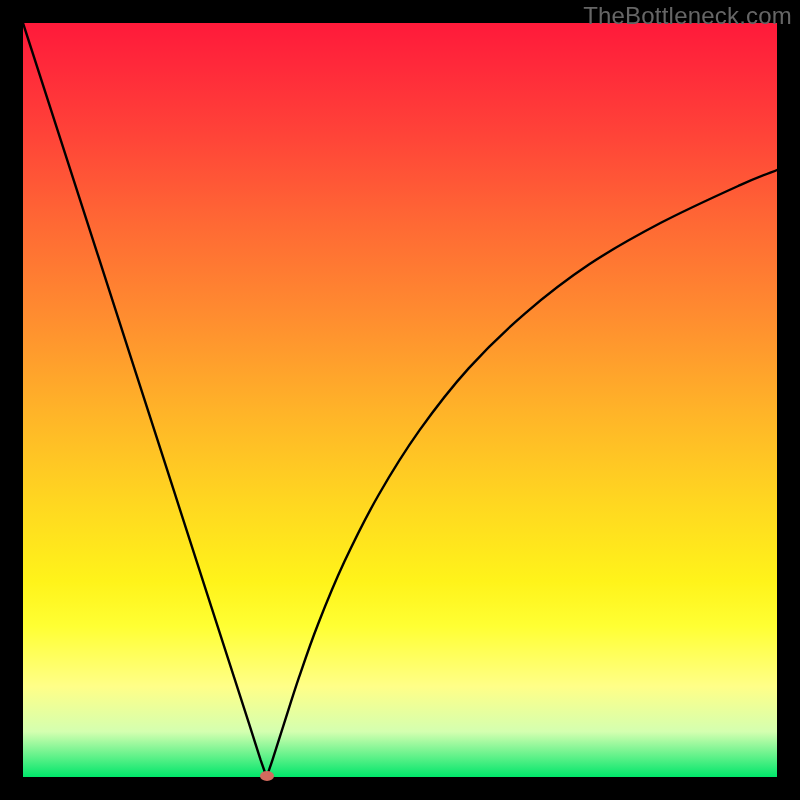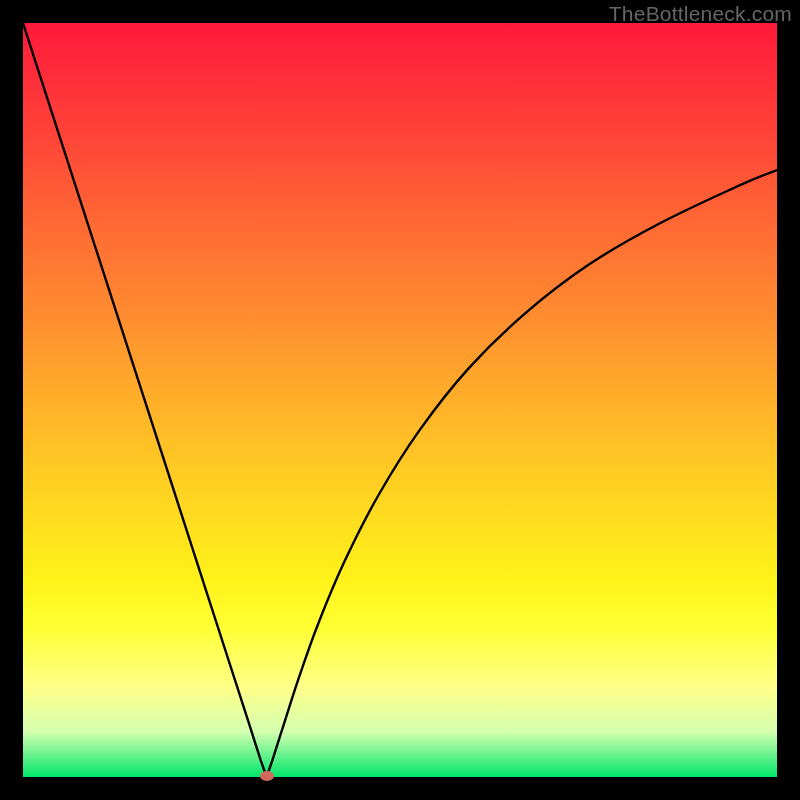--- a/index.html
+++ b/index.html
@@ -39,21 +39,21 @@
       #ffff88 88%,
       #d4ffb0 94%,
       #00e66a 100%
     );
   }
   .watermark {
     position: absolute;
     top: 2px;
     right: 8px;
     color: #666;
-    font-size: 21px;
+    font-size: 24px;
     font-weight: 500;
     letter-spacing: 0.2px;
   }
   .curve {
     position: absolute;
     left: 0;
     top: 0;
     width: 754px;
     height: 754px;
     pointer-events: none;

